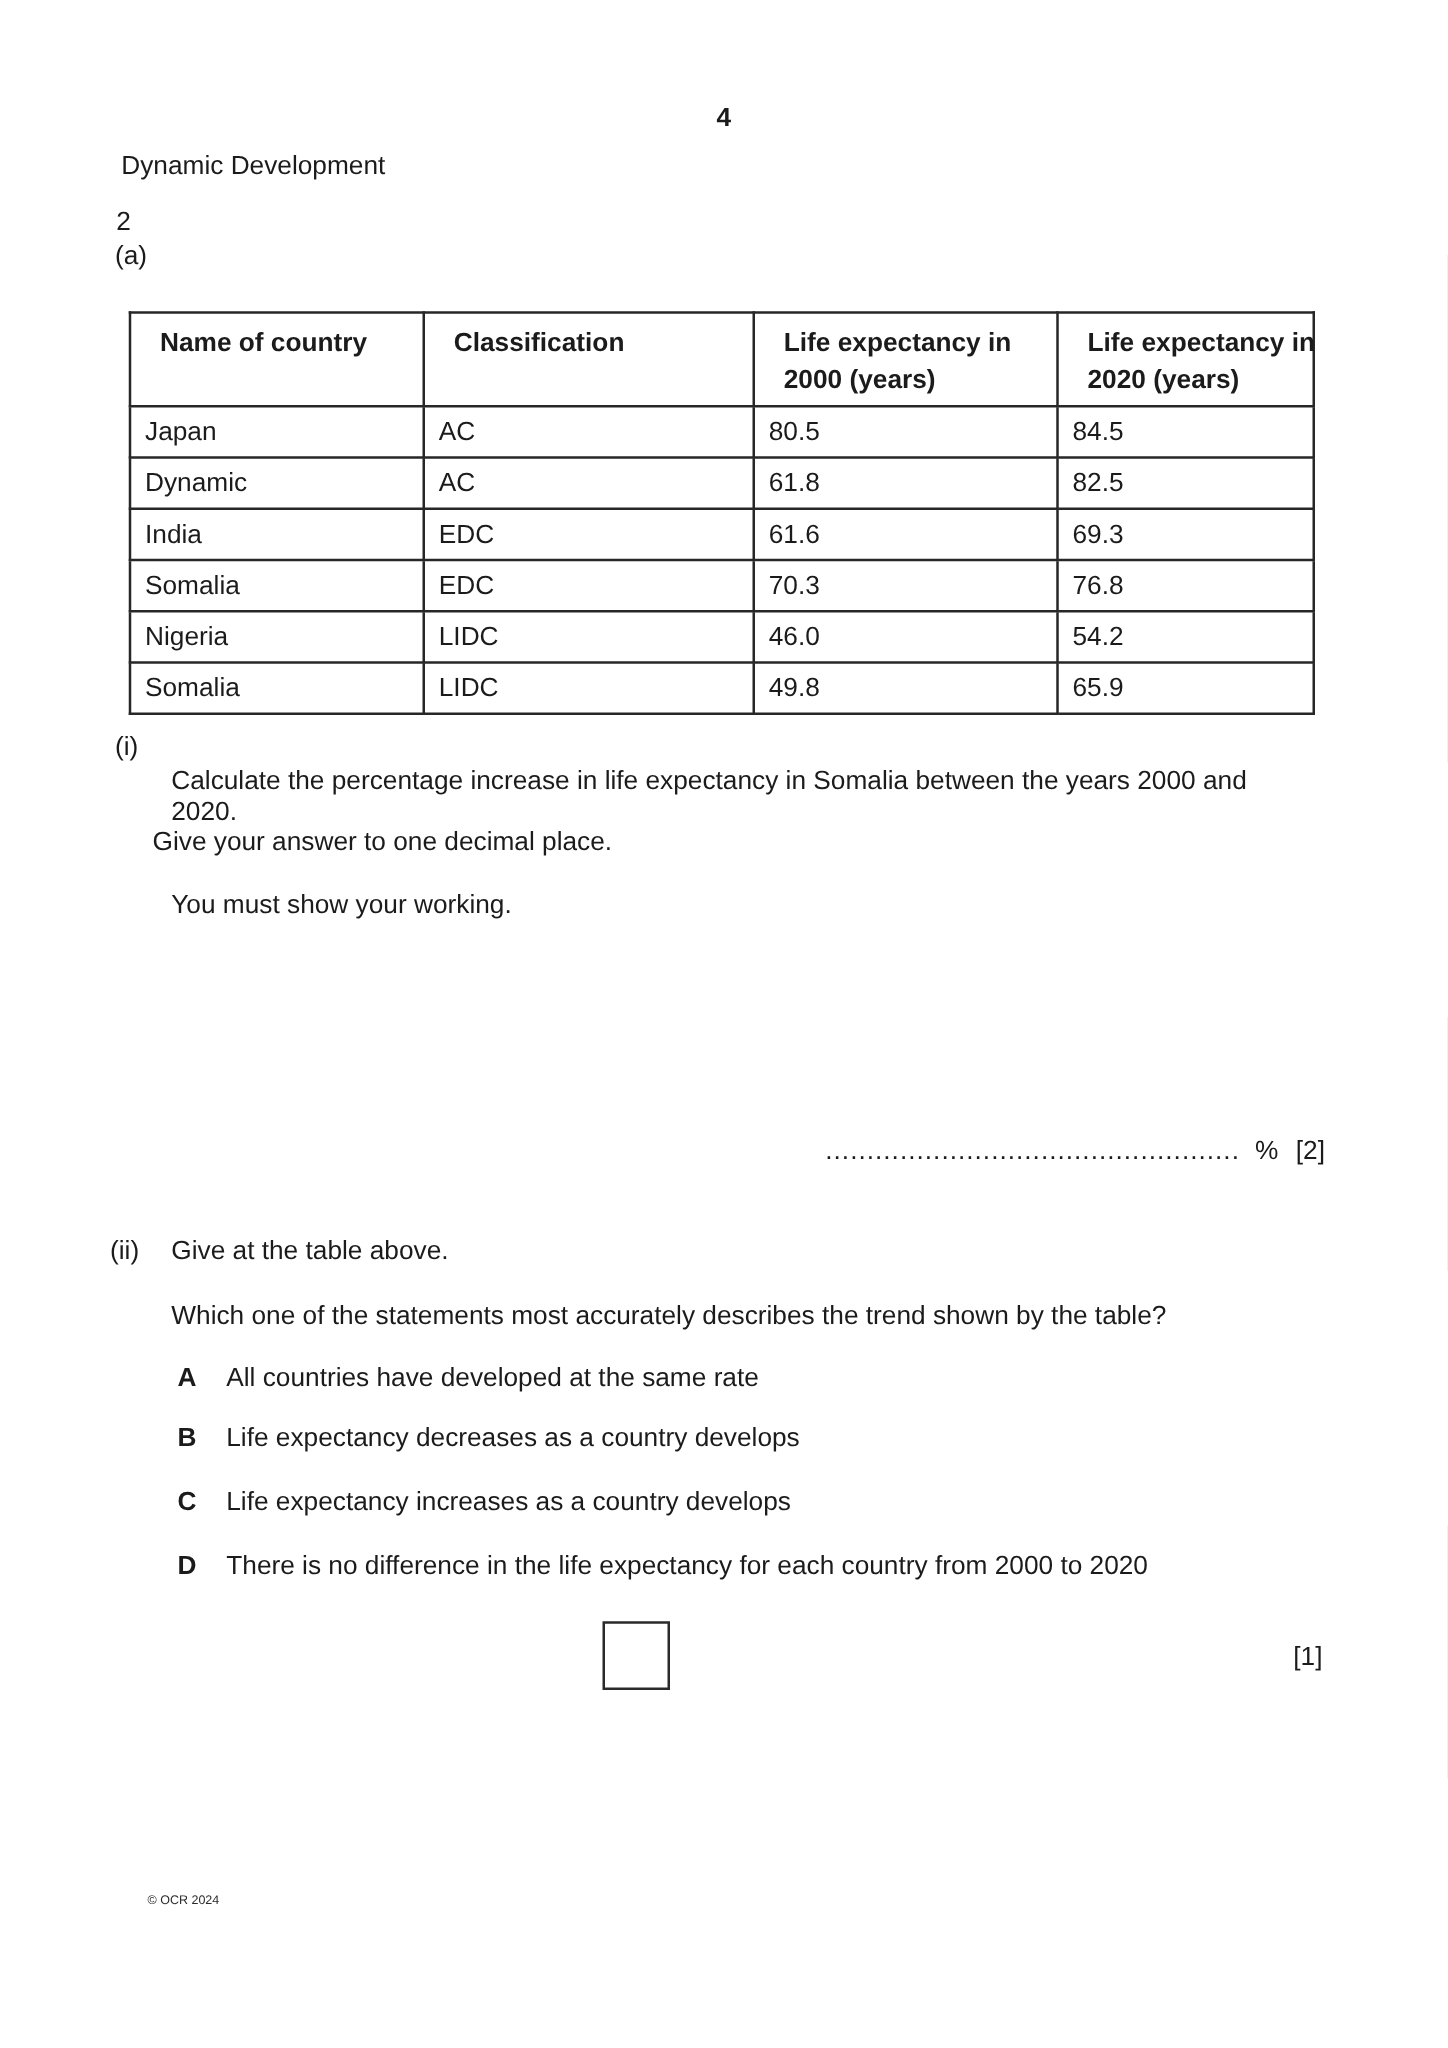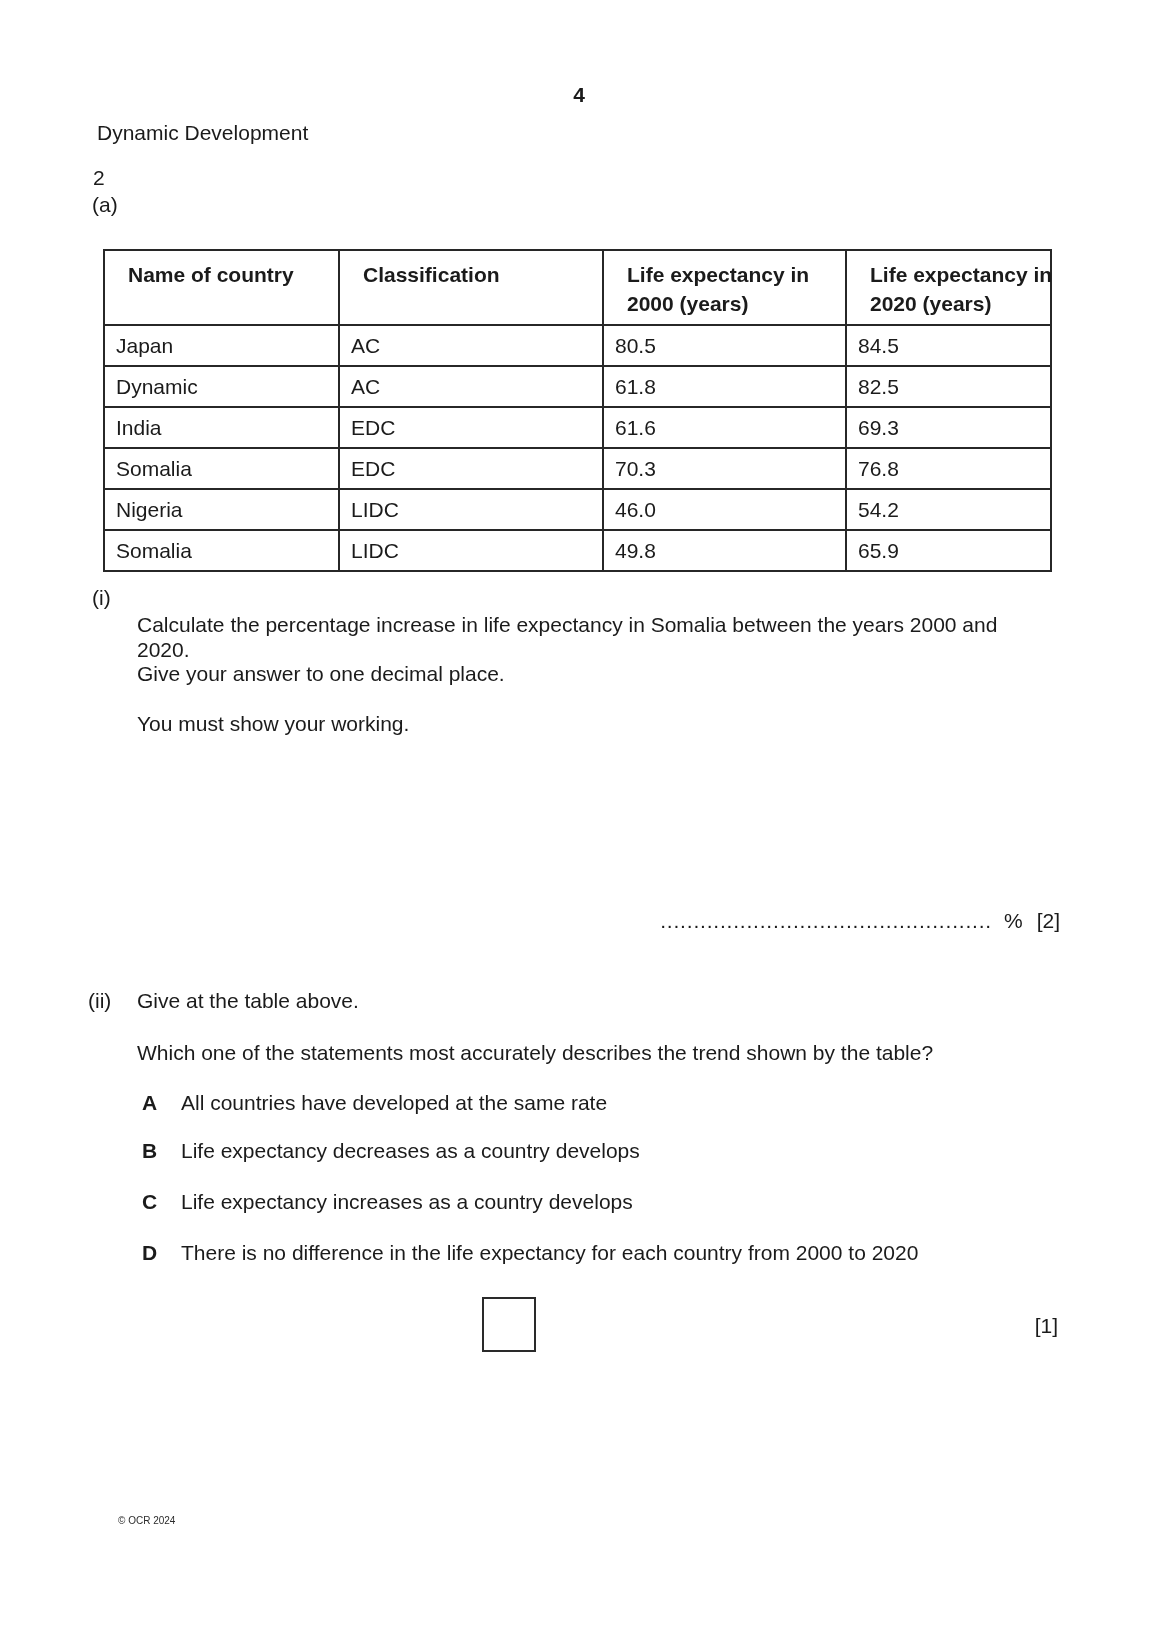--- a/index.html
+++ b/index.html
@@ -152,21 +152,21 @@
       </tr>
     </tbody>
   </table>
 
   <div class="abs b" style="left:92px; top:585px;">(i)</div>
   <div class="abs" style="left:137px; top:585px; width:915px;margin-top:27px;">
     <div class="nowrap"><span>Calculate the percentage </span><span class="b">increase</span><span> in life expectancy in </span><span class="b">Somalia</span><span> between the years 2000 and</span></div>
     <div>2020.</div>
   </div>
 
-  <div class="abs" style="left:137px; top:661px;text-align:center;"><span>Give your answer to </span><span class="b">one</span><span> decimal place.</span></div>
+  <div class="abs" style="left:122px; top:661px;text-align:center;"><span>Give your answer to </span><span class="b">one</span><span> decimal place.</span></div>
 
   <div class="abs" style="left:137px; top:711px;"><span>You </span><span class="b">must</span><span> show your working.</span></div>
 
   <div class="answer-line">
     <span class="dots">..................................................</span>
     <span class="unit">%</span>
     <span class="b">[2]</span>
   </div>
 
   <div class="abs b" style="left:88px; top:988px;">(ii)</div>

